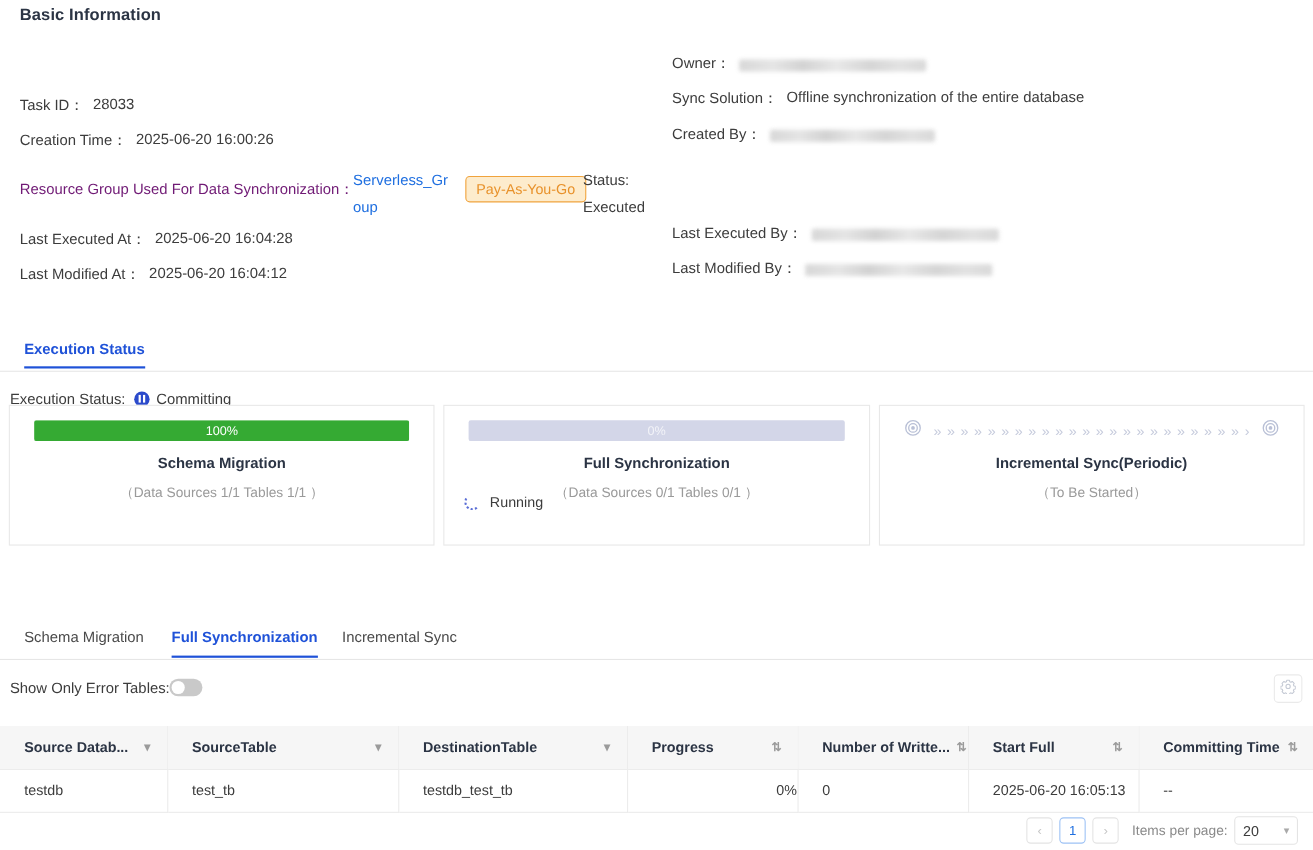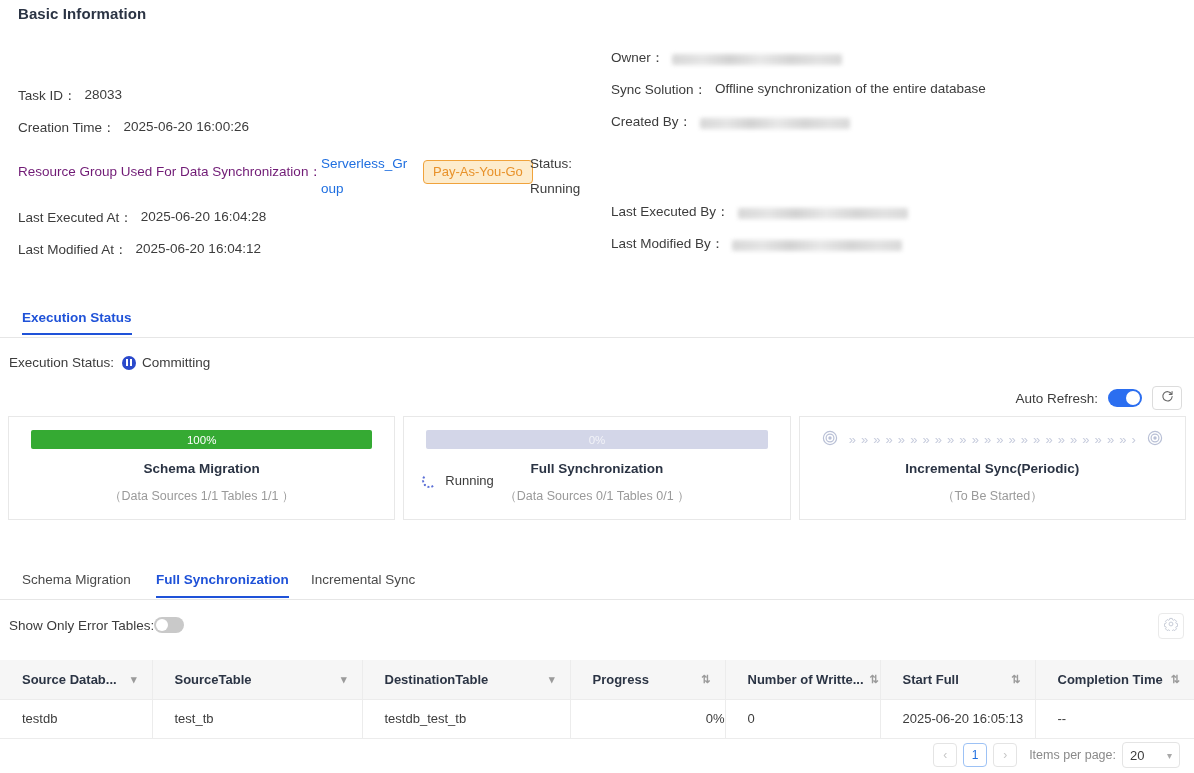--- a/index.html
+++ b/index.html
@@ -90,21 +90,21 @@
     position: relative; cursor: pointer; flex: 0 0 auto;
   }
   .toggle-off::after { content:""; position:absolute; left:2px; top:2px; width:12px; height:12px;
                        border-radius:50%; background:#fff; }
   .refresh-btn {
     width: 30px; height: 24px; border: 1px solid #dcdcdc; border-radius: 4px;
     background:#fff; display:flex; align-items:center; justify-content:center; cursor: pointer;
   }
 
   
-  .cards { position: absolute; left: 8px; top: 416px; width: 1178px; height: 104px; display: flex; gap: 8px; border-radius: 19px; }
+  .cards { position: absolute; left: 8px; top: 368px; width: 1178px; height: 128px; display: flex; gap: 8px; border-radius: 19px; }
   .card {
     flex: 1 1 0; border: 1px solid #e8e8e8; background: #fff; position: relative;
     padding: 13px 22px 0;
   }
   .bar-wrap { height: 19px; border-radius: 2px; overflow: hidden; position: relative;
               background: #d3d6e8; }
   .bar-fill { height: 100%; background: #35aa33; }
   .bar-text { position: absolute; inset: 0; display: flex; align-items: center; justify-content: center;
               font-size: 11.5px; color: #ffffff; font-weight: 400; }
   .card-title { text-align: center; font-size: 13.5px; font-weight: 700; color: #2b3444; margin-top: 12px; }
@@ -188,21 +188,21 @@
 
     <div class="info-row">
       <span class="info-label">Creation Time：</span>
       <span class="info-value">2025-06-20 16:00:26</span>
     </div>
 
     <div class="info-row rg-row">
       <span class="rg-label">Resource Group Used For Data Synchronization：</span>
       <a class="rg-link">Serverless_Group</a>
       <span class="badge-payg">Pay-As-You-Go</span>
-      <span class="rg-status">Status: Running</span>
+      <span class="rg-status">Status: Executed</span>
     </div>
 
     <div class="info-row">
       <span class="info-label">Last Executed At：</span>
       <span class="info-value">2025-06-20 16:04:28</span>
     </div>
 
     <div class="info-row">
       <span class="info-label">Last Modified At：</span>
       <span class="info-value">2025-06-20 16:04:12</span>
@@ -400,21 +400,21 @@
           </span>
         </th>
         <th>
           <span class="th-inner">
             <span>Start Full</span>
             <span class="th-ico">⇅</span>
           </span>
         </th>
         <th>
           <span class="th-inner">
-            <span>Completion Time</span>
+            <span>Committing Time</span>
             <span class="th-ico">⇅</span>
           </span>
         </th>
       </tr>
     </thead>
     <tbody>
       <tr>
         <td>testdb</td>
         <td>test_tb</td>
         <td>testdb_test_tb</td>

